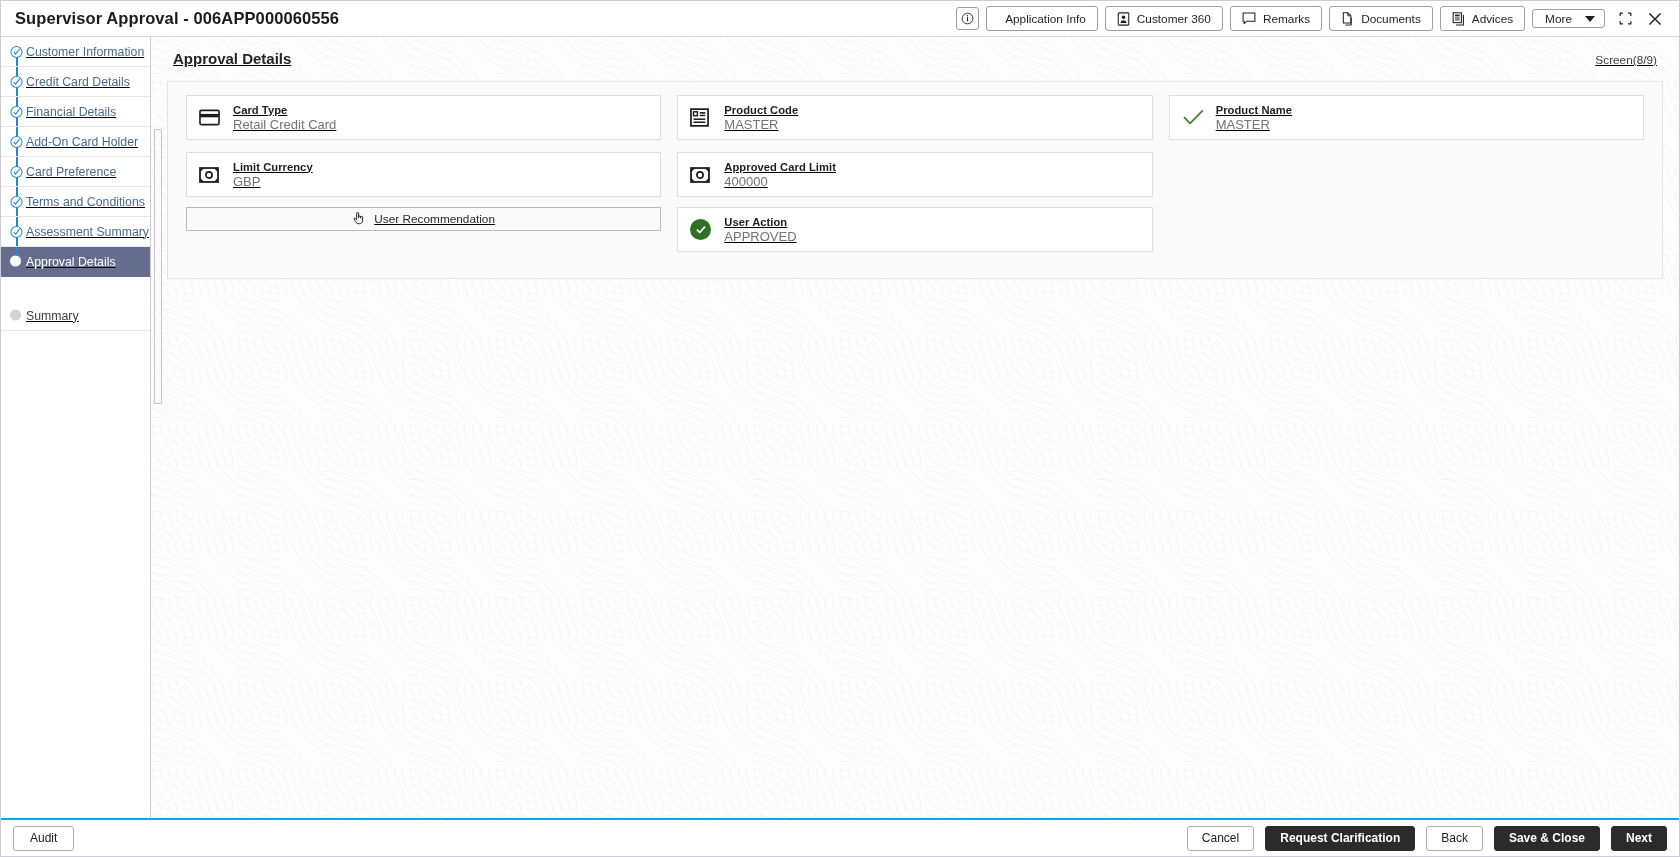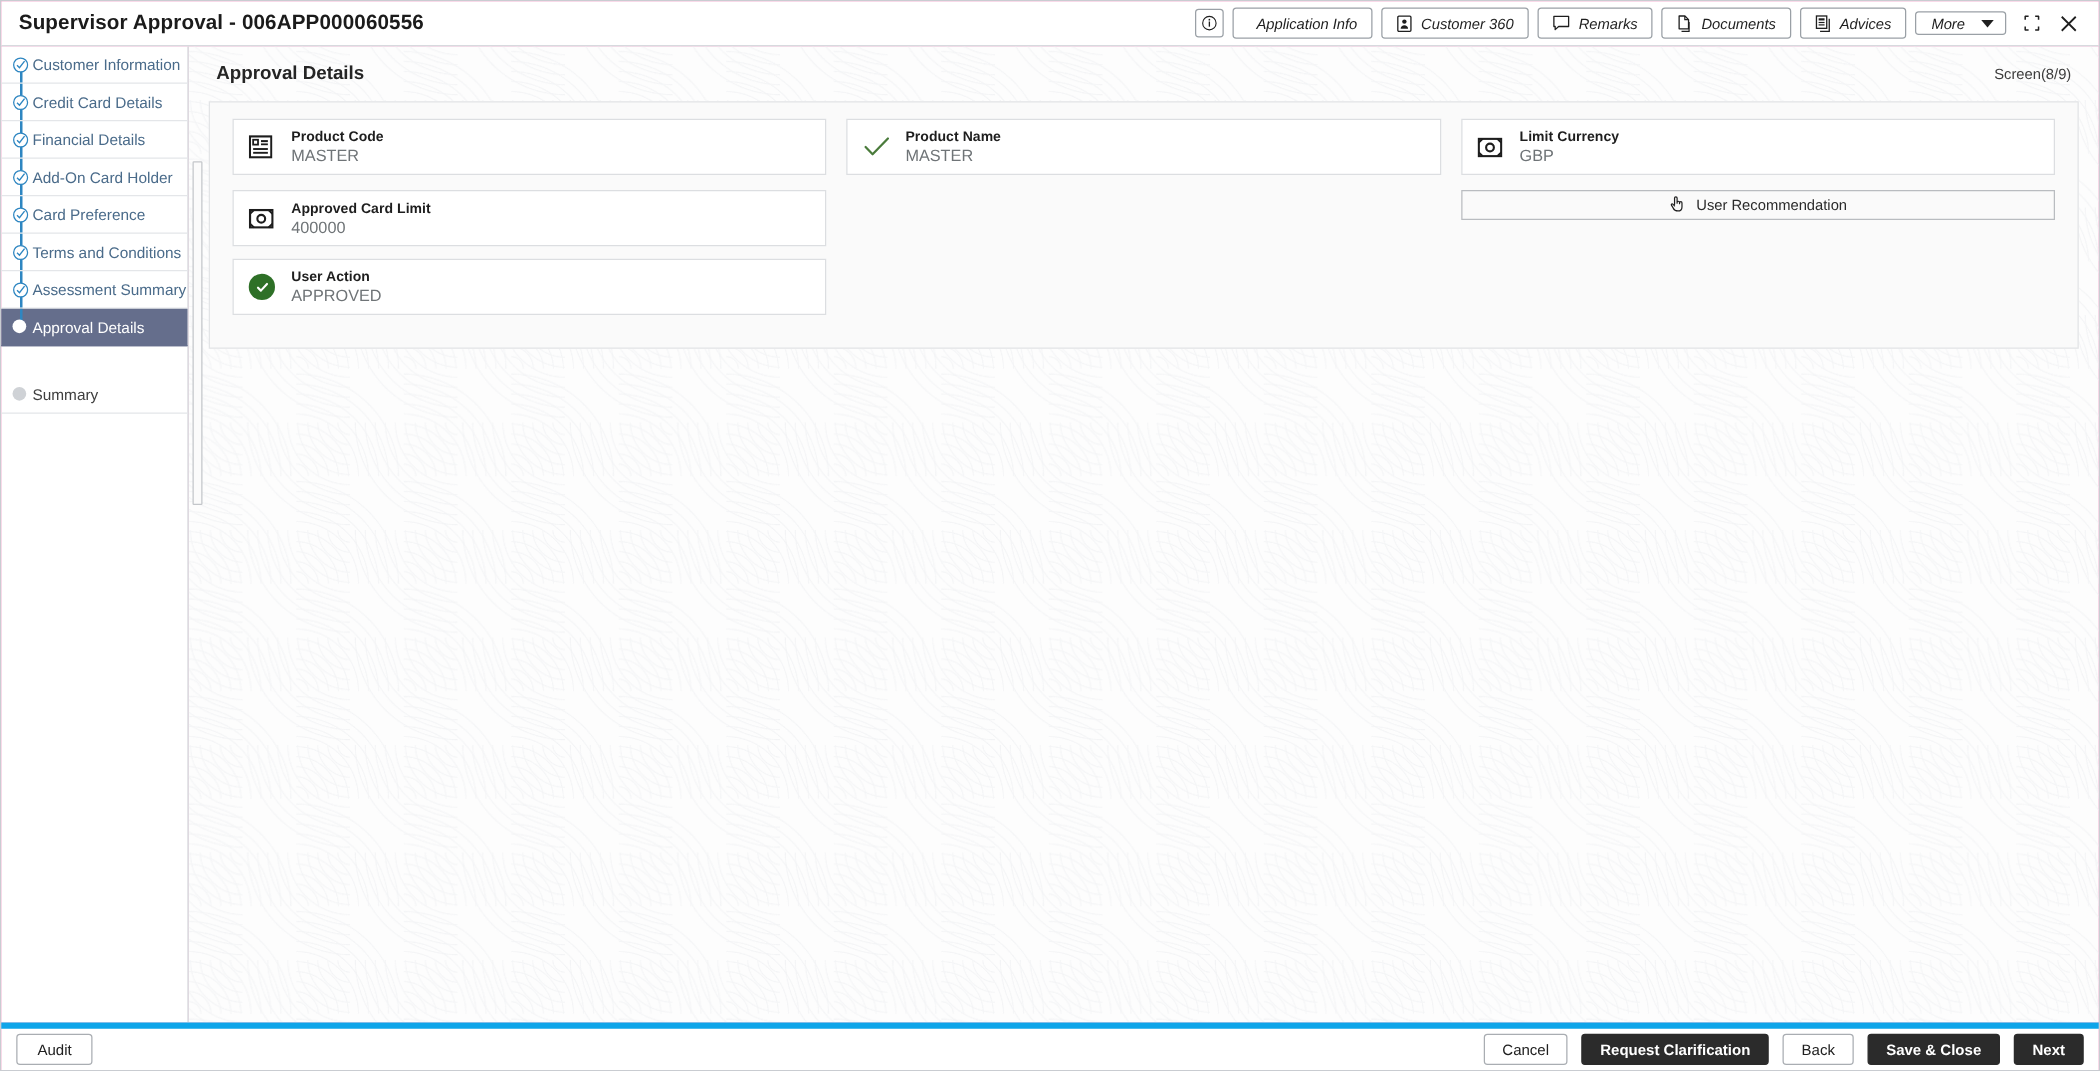--- a/index.html
+++ b/index.html
@@ -23,21 +23,21 @@
     background: #ffffff;
     border-bottom: 1px solid #d7dade;
     display: flex; align-items: center;
     padding: 0 8px 0 14px;
     position: relative; z-index: 30;
   }
   .app-title {
     font-size: 16.5px; font-weight: bold; color: #1b1b1b;
     letter-spacing: .1px; white-space: nowrap;
   }
-  .tb-right { margin-left: auto; display: flex; align-items: center; gap: 7px; padding-right: 4px; font-style: italic;}
+  .tb-right { margin-left: auto; display: flex; align-items: center; gap: 7px; padding-right: 4px;}
   .tb-icon-btn {
     width: 23px; height: 23px; border: 1px solid #9aa0a6; border-radius: 3px;
     background: #fff; display: flex; align-items: center; justify-content: center;
     cursor: pointer;
   }
   .tb-btn {
     height: 25px; border: 1px solid #9aa0a6; border-radius: 3px;
     background: #fff; display: flex; align-items: center; gap: 7px;
     padding: 0 11px; cursor: pointer;
     font-size: 11.8px; color: #1f1f1f; white-space: nowrap;
@@ -46,21 +46,21 @@
   .tb-more {
     height: 19px; border: 1px solid #9aa0a6; border-radius: 3px; background: #fff;
     display: flex; align-items: center; gap: 13px; padding: 0 9px 0 12px;
     font-size: 11.8px; color: #1f1f1f; cursor: pointer;
   }
   .caret { width:0;height:0;border-left:5px solid transparent;border-right:5px solid transparent;border-top:6px solid #1f1f1f; }
   .win-ctl { display: flex; align-items: center; gap: 14px; margin-left: 6px; margin-right: 4px;}
   .win-btn { cursor: pointer; display: flex; align-items: center; justify-content: center; }
 
   
-  .body-wrap { flex: 1; display: flex; min-height: 0; position: relative; }
+  .body-wrap { flex: 1; display: flex; min-height: 0; position: relative; text-decoration: underline; }
 
   
   .sidebar {
     width: 150px; min-width: 150px;
     background: #ffffff;
     border-right: 1px solid #c9ccd1;
     position: relative;
     padding-top: 0px;
   }
   .side-item {
@@ -159,21 +159,21 @@
   }
   .mscroll .thumb {
     width: 8px; height: 100%;
     border: 1px solid #c3c6ca; background: #fbfbfb; border-radius: 1px;
   }
 
   
   .footer {
     height: 38px; min-height: 38px;
     background: #ffffff;
-    border-top: 5px solid #0ea5e9;
+    border-top: 2px solid #0ea5e9;
     display: flex; align-items: center;
     padding: 0 12px 0 12px;
     position: relative; z-index: 20;
   }
   .f-left { display: flex; align-items: center; }
   .f-right { margin-left: auto; display: flex; align-items: center; gap: 11px; }
   .btn-outline {
     height: 25px; min-width: 53px; padding: 7px 14px;
     border: 1px solid #a9adb2; border-radius: 3px; background: #fff;
     font-size: 12px; color: #202020; cursor: pointer;
@@ -382,20 +382,34 @@
         </div>
 
         <div class="main-head">
           <div class="page-title">Approval Details</div>
           <div class="screen-count">Screen(8/9)</div>
         </div>
 
         <div class="panel">
           <div class="grid">
 
+            <div class="cell">
+              <div class="card">
+                <div class="cicon">
+                  <svg width="21" height="17" viewBox="0 0 22 18">
+                    <rect x="0.9" y="1.5" width="20.2" height="15" rx="1.4" fill="none" stroke="#1d1d1d" stroke-width="1.7"></rect>
+                    <rect x="0.9" y="5.2" width="20.2" height="3.6" fill="#1d1d1d"></rect>
+                  </svg>
+                </div>
+                <div class="ctext">
+                  <span class="clabel">Card Type</span>
+                  <span class="cvalue">Retail Credit Card</span>
+                </div>
+              </div>
+            </div>
 
             <div class="cell">
               <div class="card">
                 <div class="cicon">
                   <svg width="19" height="19" viewBox="0 0 20 20">
                     <rect x="1" y="1.2" width="18" height="17.6" fill="none" stroke="#1d1d1d" stroke-width="1.8"></rect>
                     <rect x="3.7" y="4" width="4.1" height="4.1" fill="none" stroke="#1d1d1d" stroke-width="1.5"></rect>
                     <rect x="10.3" y="4.3" width="5.8" height="1.7" fill="#1d1d1d"></rect>
                     <rect x="10.3" y="7.1" width="5.8" height="1.5" fill="#1d1d1d"></rect>
                     <rect x="3.7" y="11" width="12.4" height="1.6" fill="#1d1d1d"></rect>

